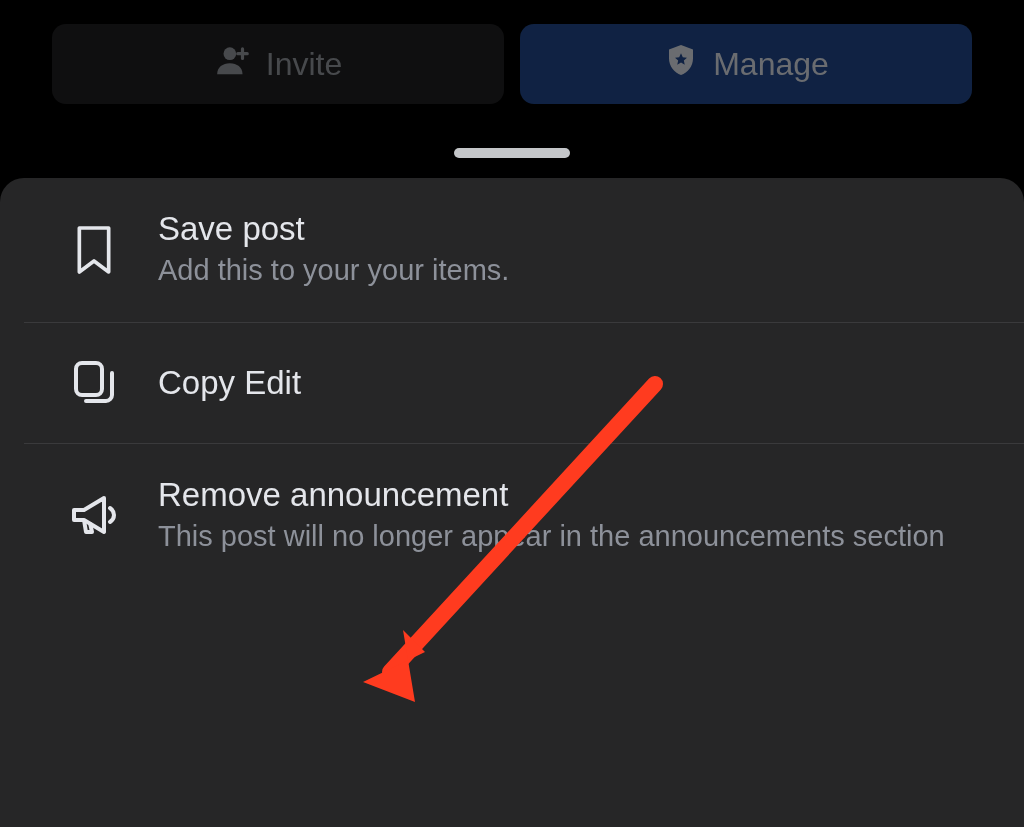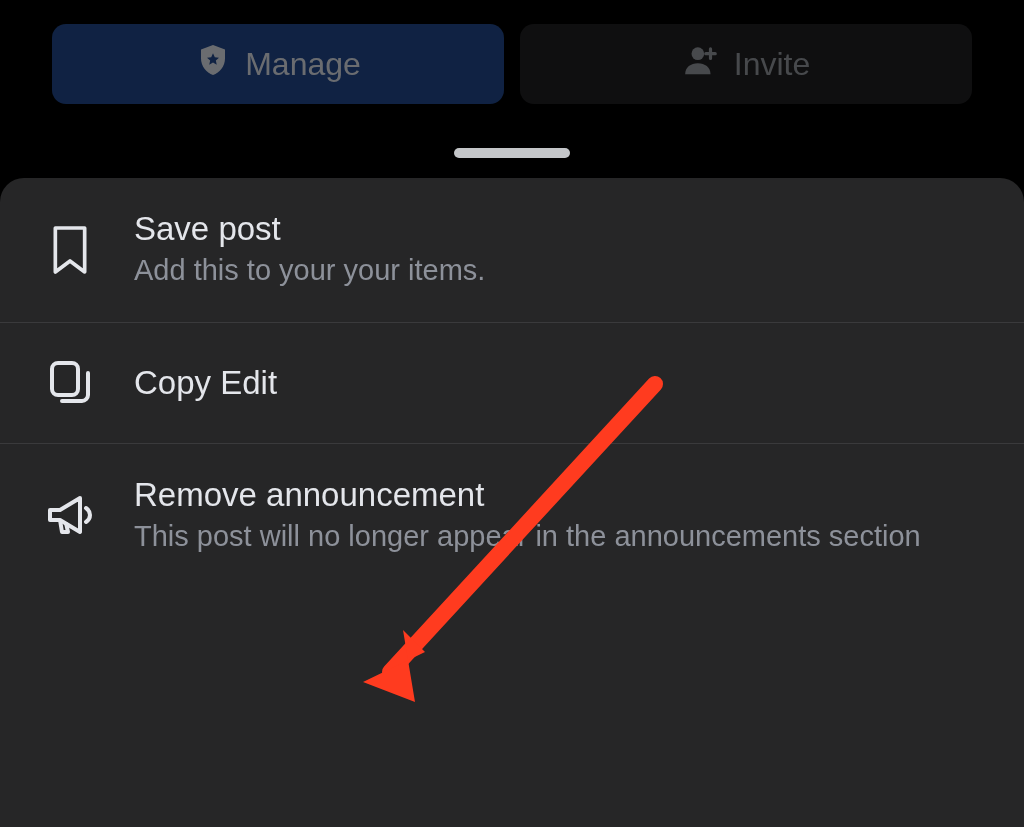--- a/index.html
+++ b/index.html
@@ -58,20 +58,21 @@
       bottom: 0;
       background: #262627;
       border-radius: 24px 24px 0 0;
     }
     .menu-item {
       display: flex;
       align-items: center;
       gap: 36px;
       padding: 32px 42px;
       border-bottom: 1px solid #3a3a3c;
+      margin-left: 24px;
     }
     .menu-item:last-child {
       border-bottom: none;
     }
     .menu-item.with-subtitle {
       align-items: center;
     }
     .icon-wrap {
       width: 56px;
       height: 56px;
@@ -101,38 +102,38 @@
       top: 372px;
       left: 345px;
       pointer-events: none;
       z-index: 100;
     }
   </style>
 </head>
 <body>
 
 <div class="top-buttons">
-  <div class="top-button manage-button">
-    <span class="icon">
-      <svg width="36" height="36" viewBox="0 0 24 24" fill="none">
-        <path d="M12 2 L4 5 L4 11 C4 16 7.5 20.5 12 22 C16.5 20.5 20 16 20 11 L20 5 Z" fill="#d4d8e0"></path>
-        <path d="M12 7.5 L13.2 10.2 L16 10.5 L13.9 12.4 L14.5 15.2 L12 13.7 L9.5 15.2 L10.1 12.4 L8 10.5 L10.8 10.2 Z" fill="#204585"></path>
-      </svg>
-    </span>
-    <span>Manage</span>
-  </div>
   <div class="top-button invite-button">
     <span class="icon">
       <svg width="38" height="38" viewBox="0 0 24 24" fill="none">
         <circle cx="10" cy="8" r="4" fill="#8e9298"></circle>
         <path d="M2 21 C2 16.5 5.5 14 10 14 C14.5 14 18 16.5 18 21 Z" fill="#8e9298"></path>
         <path d="M18 5 L18 11 M15 8 L21 8" stroke="#8e9298" stroke-width="2" stroke-linecap="round"></path>
       </svg>
     </span>
     <span>Invite</span>
+  </div>
+  <div class="top-button manage-button">
+    <span class="icon">
+      <svg width="36" height="36" viewBox="0 0 24 24" fill="none">
+        <path d="M12 2 L4 5 L4 11 C4 16 7.5 20.5 12 22 C16.5 20.5 20 16 20 11 L20 5 Z" fill="#d4d8e0"></path>
+        <path d="M12 7.5 L13.2 10.2 L16 10.5 L13.9 12.4 L14.5 15.2 L12 13.7 L9.5 15.2 L10.1 12.4 L8 10.5 L10.8 10.2 Z" fill="#204585"></path>
+      </svg>
+    </span>
+    <span>Manage</span>
   </div>
 </div>
 
 <div class="drag-handle"></div>
 
 <div class="sheet">
 
   <div class="menu-item with-subtitle">
     <div class="icon-wrap">
       <svg width="44" height="52" viewBox="0 0 24 28" fill="none">

